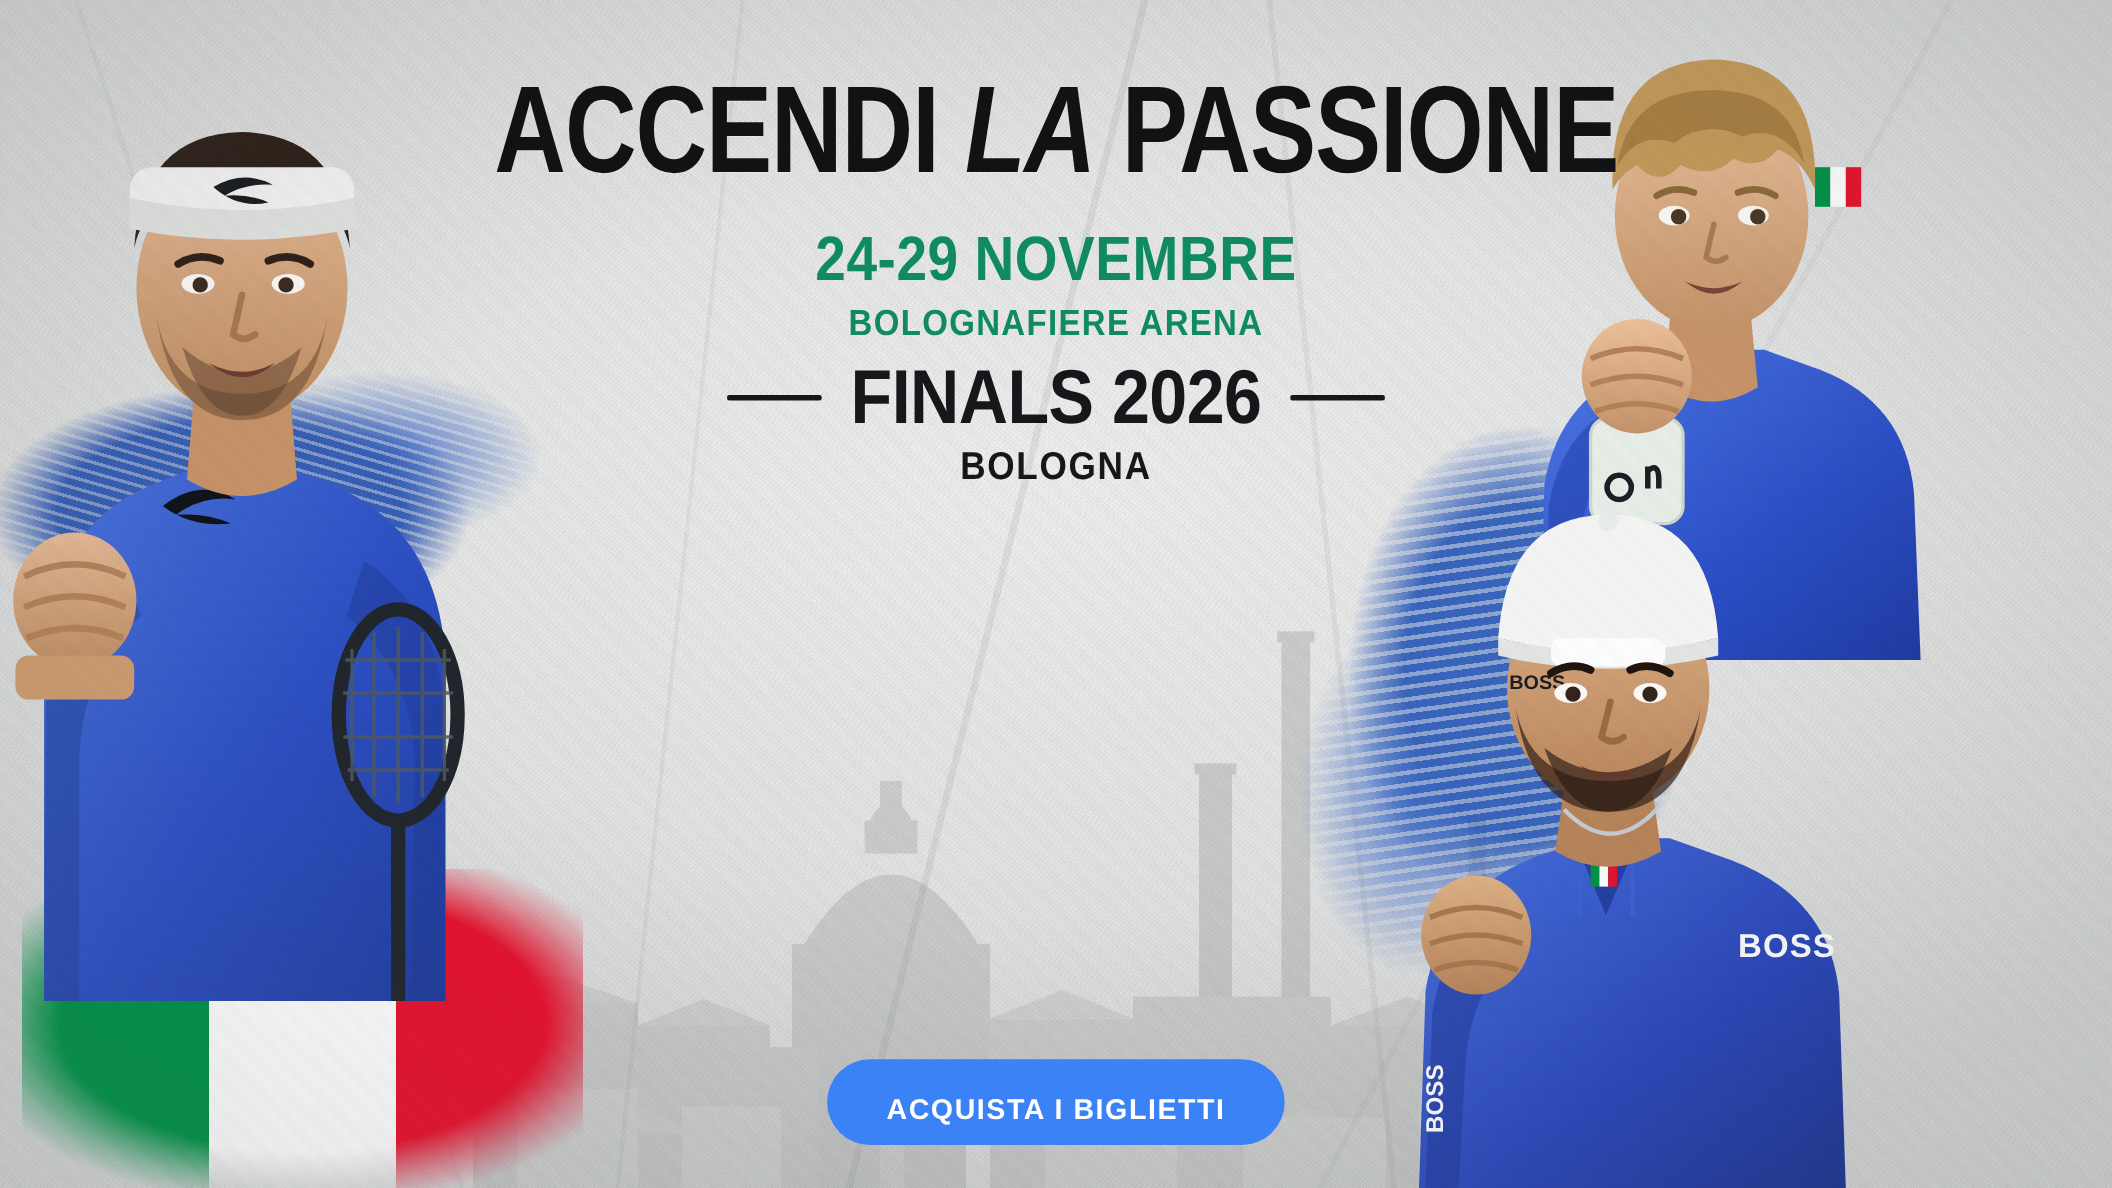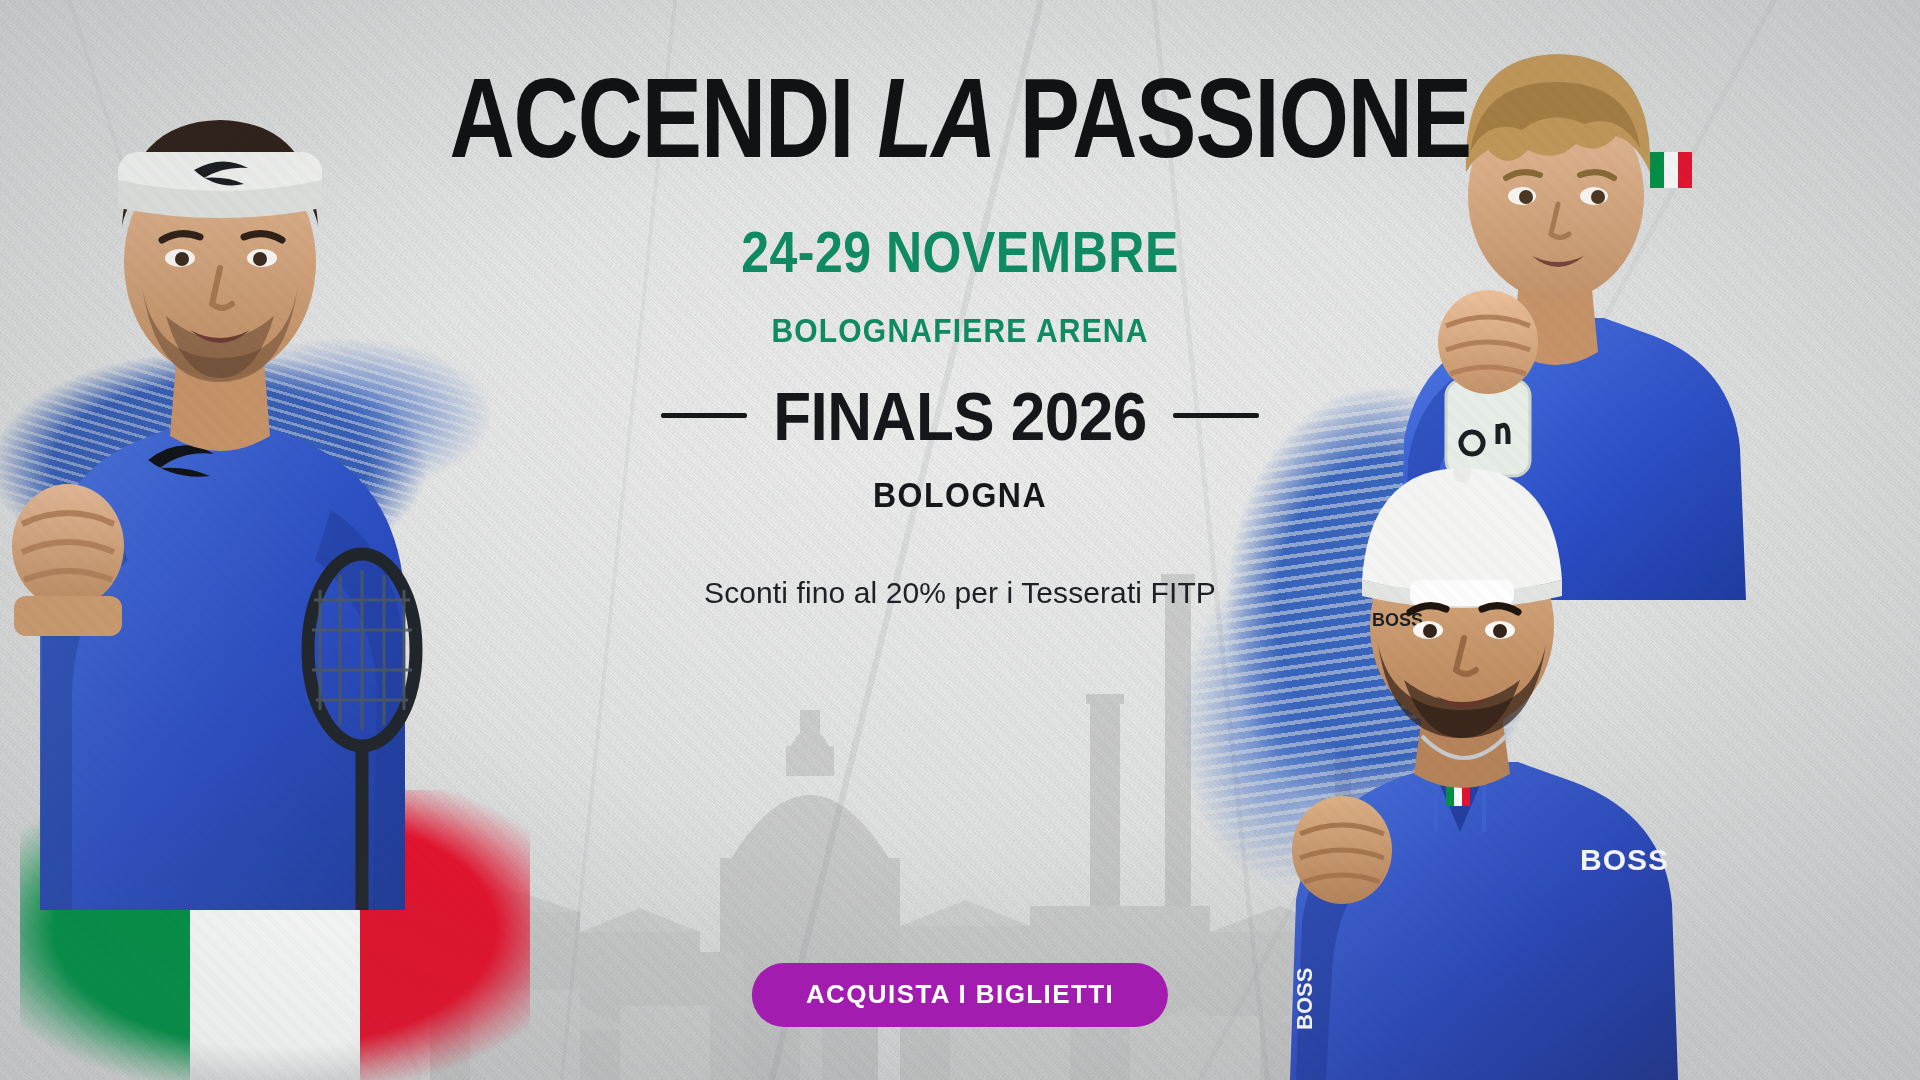--- a/index.html
+++ b/index.html
@@ -89,21 +89,20 @@
 
   
   .player { position: absolute; }
 
   
   .copy {
     position: absolute;
     left: 0; right: 0; top: 0;
     display: flex; flex-direction: column; align-items: center;
     pointer-events: none;
-    gap: 18px;
   }
   .copy > * { pointer-events: auto; }
 
   .headline {
     margin-top: 62px;
     font-size: 92px;
     line-height: 1;
     font-weight: 900;
     letter-spacing: -1px;
     color: #111214;
@@ -164,25 +163,25 @@
     color: #1d2024;
     letter-spacing: .1px;
     white-space: nowrap;
   }
 
   .cta {
     position: absolute;
     left: 50%;
     transform: translateX(-50%);
     top: 963px;
-    background: #a21caf;
+    background: #3b82f6;
     color: #ffffff;
     border: none;
     border-radius: 999px;
-    padding: 16px 54px 17px;
+    padding: 30px 54px 17px;
     font-family: "Liberation Sans", sans-serif;
     font-size: 26px;
     font-weight: 700;
     letter-spacing: 1.4px;
     cursor: pointer;
     white-space: nowrap;
   }
 
   .noise-top {
     position:absolute; inset:0;
@@ -473,18 +472,17 @@
     <div class="dateline">24-29 NOVEMBRE</div>
     <div class="venue">BOLOGNAFIERE ARENA</div>
 
     <div class="finals-row">
       <span class="rule"></span>
       <span class="finals">FINALS 2026</span>
       <span class="rule"></span>
     </div>
     <div class="city">BOLOGNA</div>
 
-    <div class="discount">Sconti fino al 20% per i Tesserati FITP</div>
   </div>
 
   <button class="cta">ACQUISTA I BIGLIETTI</button>
 
 </div>
 
 </body></html>

